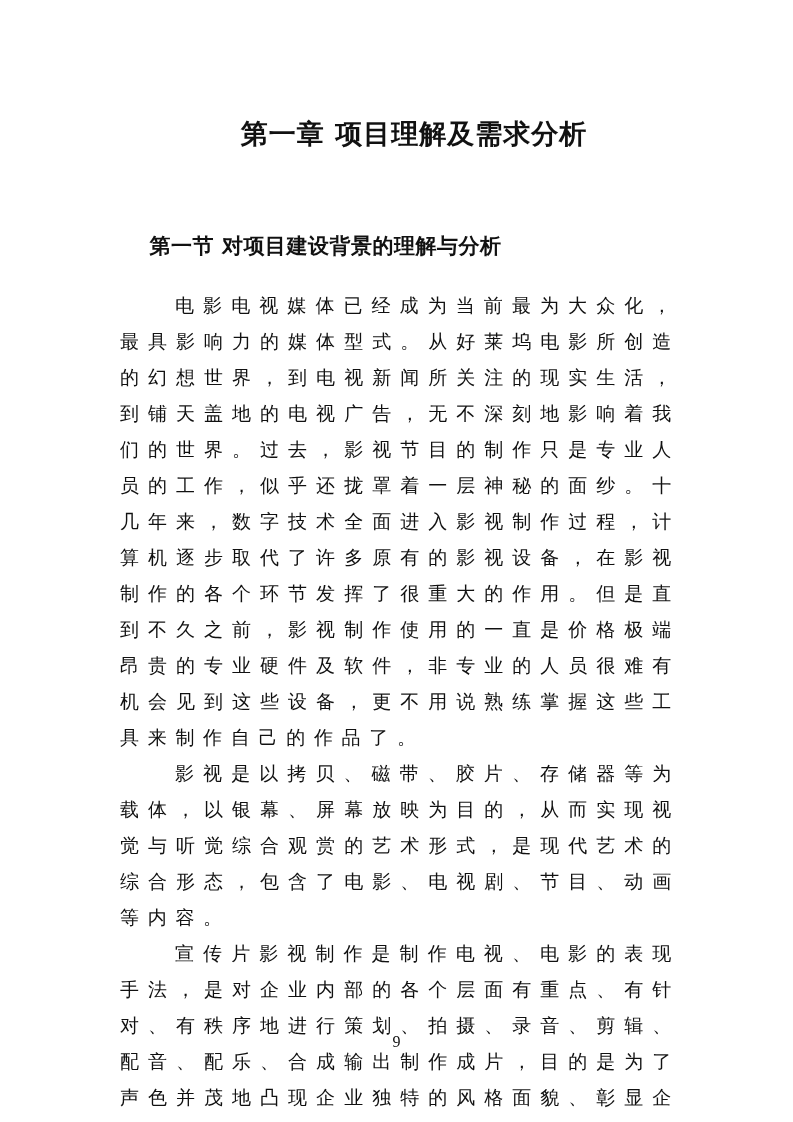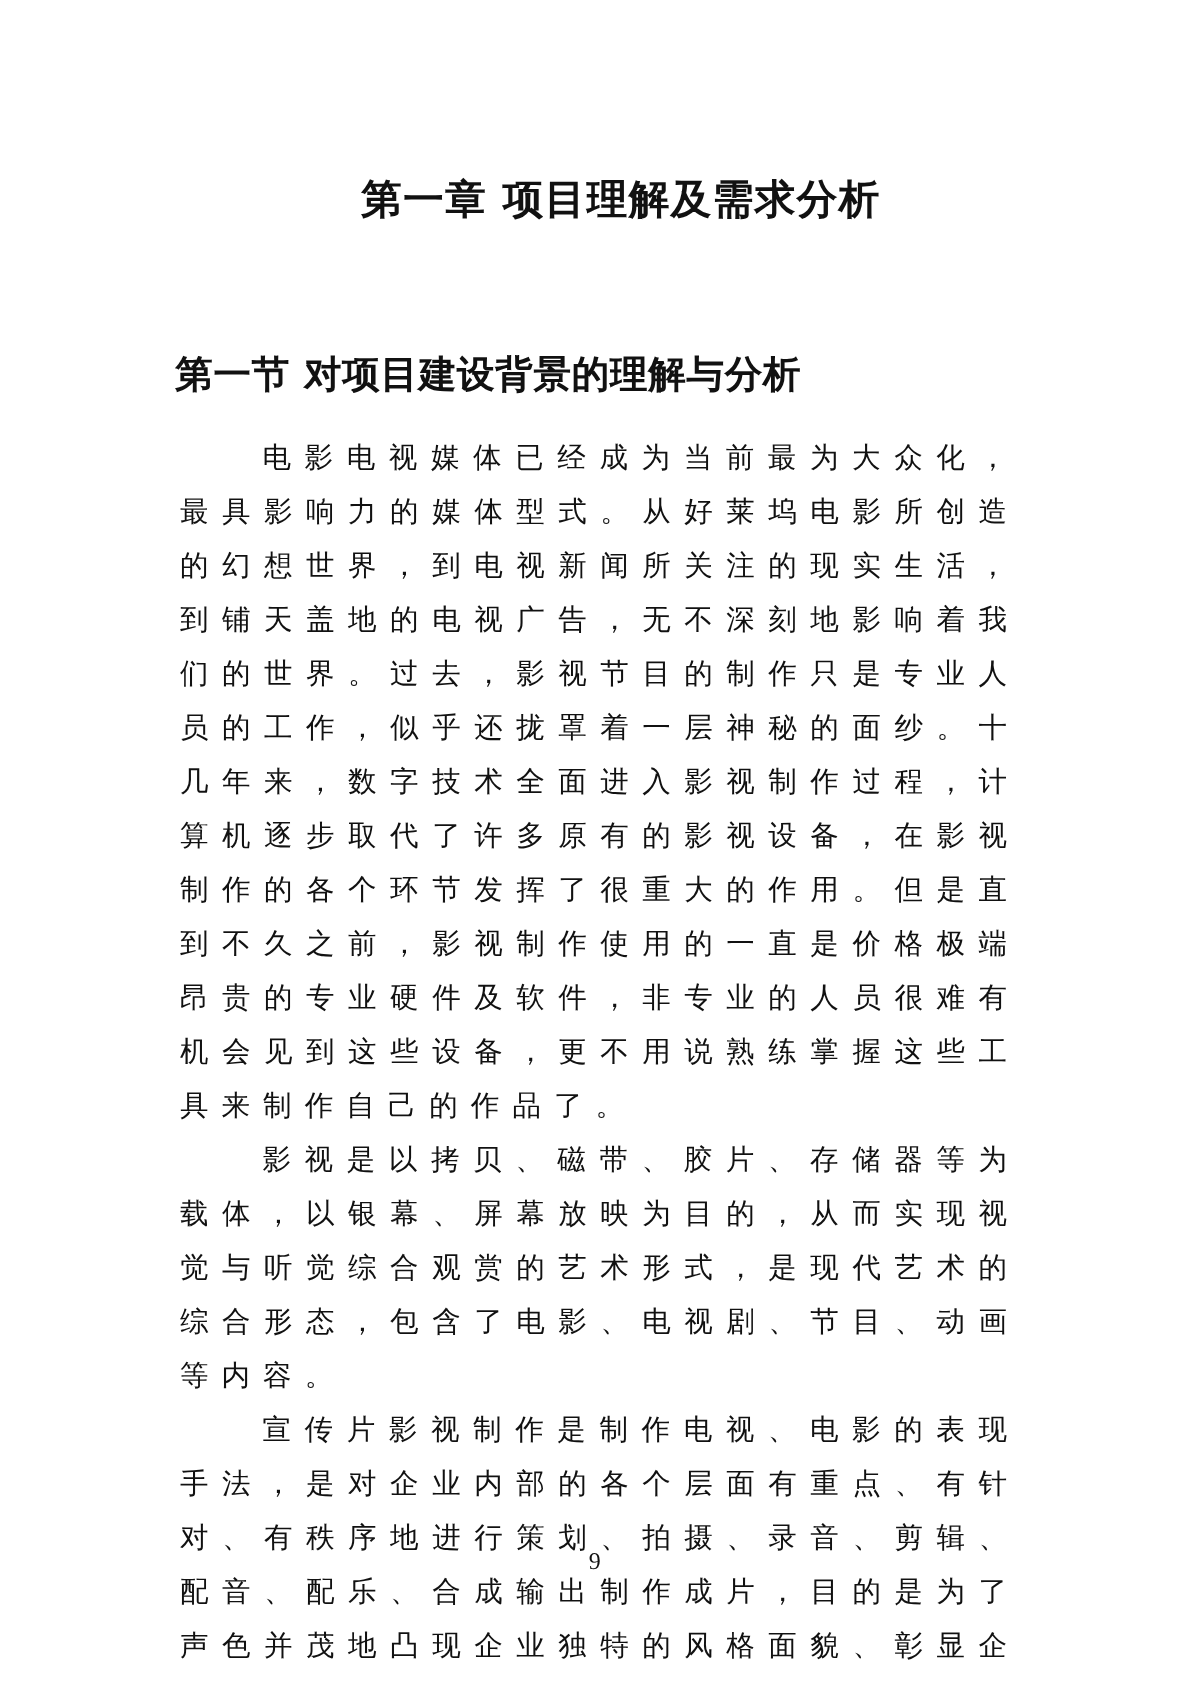--- a/index.html
+++ b/index.html
@@ -3,21 +3,21 @@
 <meta charset="utf-8">
 <style>
   html, body { margin: 0; padding: 0; background: #ffffff; }
   body { width: 793px; height: 1122px; position: relative; overflow: hidden;
          font-family: "DejaVu Serif", "Liberation Serif", serif; color: #111; }
   .chapter-title { position: absolute; top: 96px; left: 0; width: 772px; text-align: center;
          font-family: "DejaVu Sans", "Liberation Sans", sans-serif; font-weight: bold;
          font-size: 27px; letter-spacing: 1px; line-height: 40px; padding-left: 28px; }
   .section-title { position: absolute; top: 213px; left: 0; width: 651px; text-align: center;
          font-family: "DejaVu Sans", "Liberation Sans", sans-serif; font-weight: bold;
-         font-size: 25px; letter-spacing: 0.5px; line-height: 32px; }
+         font-size: 21px; letter-spacing: 0.5px; line-height: 32px; }
   .body { position: absolute; top: 287px; left: 120px; width: 560px; }
   .para { margin: 0; font-size: 19px; line-height: 36px; letter-spacing: 8.7px;
           text-indent: 55px; text-align: justify; word-break: break-all; }
   .page-number { position: absolute; top: 1033px; left: 0; width: 793px; text-align: center;
          font-family: "Liberation Serif", "DejaVu Serif", serif; font-size: 16px; }
 </style>
 </head>
 <body>
 
 <h1 class="chapter-title">第一章  项目理解及需求分析</h1>

